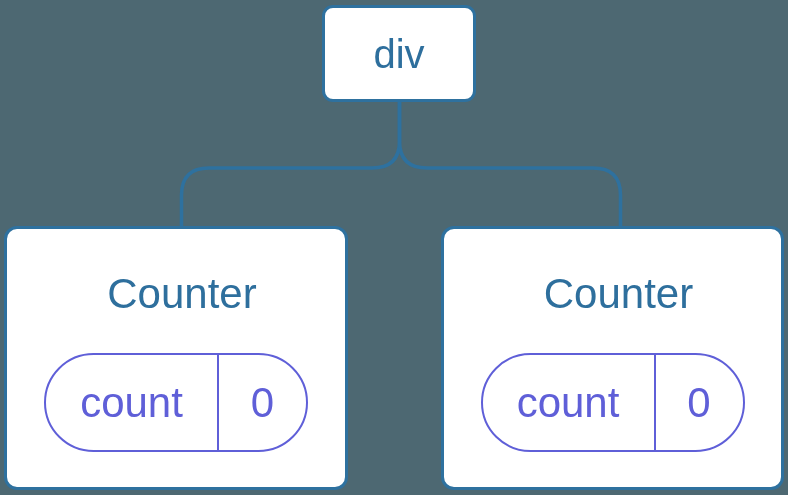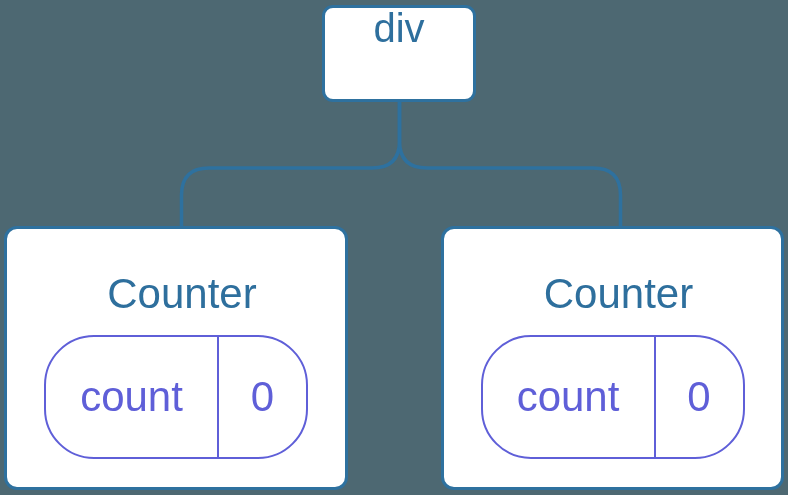--- a/index.html
+++ b/index.html
@@ -18,21 +18,21 @@
   }
   .canvas{position:relative;width:788px;height:495px;overflow:hidden;}
   .connectors{position:absolute;left:0;top:0;width:788px;height:495px;}
   .conn{fill:none;stroke:var(--blue);stroke-width:3.5;}
   .root-node{
     position:absolute;left:322px;top:5px;width:154px;height:97px;
     box-sizing:border-box;
     background:var(--card-bg);
     border:3px solid var(--blue);
     border-radius:11px;
-    display:flex;align-items:flex-start;justify-content:center;
+    display:flex;align-items:center;justify-content:center;
   }
   .root-label{
     font-size:40px;font-weight:500;line-height:1;
     color:var(--blue-text);
   }
   .card{
     position:absolute;top:226px;height:264px;
     box-sizing:border-box;
     background:var(--card-bg);
     border:3px solid var(--blue);
@@ -41,21 +41,21 @@
   }
   .card-left{left:4px;width:344px;}
   .card-right{left:441px;width:343px;}
   .card-title{
     margin-top:44px;
     font-size:42px;font-weight:500;line-height:1;
     color:var(--blue-text);
     margin-left:12px;
   }
   .pill{
-    margin-top:20px;width:264px;height:124px;
+    margin-top:38px;width:264px;height:99px;
     box-sizing:border-box;
     border:2px solid var(--purple);
     border-radius:50px;
     display:flex;overflow:hidden;
     background:var(--card-bg);
   }
   .pill-key{
     width:171px;
     border-right:2px solid var(--purple);
     display:flex;align-items:center;justify-content:center;

